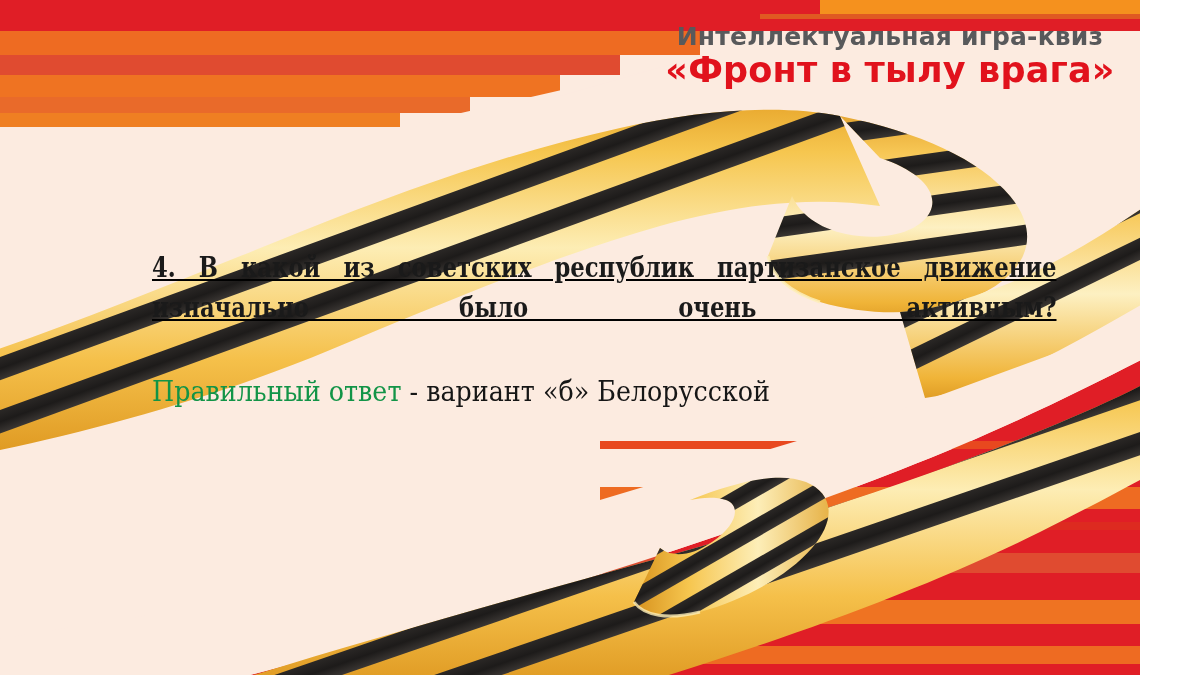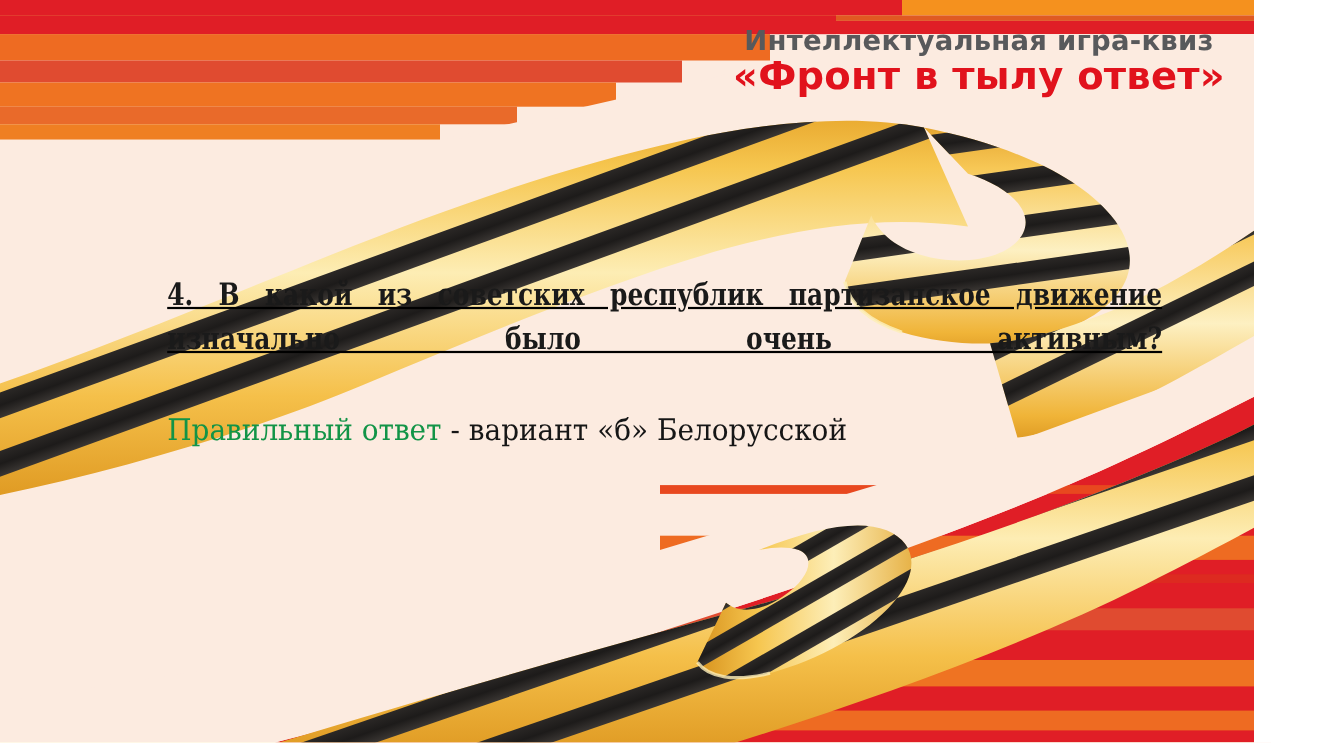--- a/index.html
+++ b/index.html
@@ -262,21 +262,21 @@
           <rect x="600" y="540" width="280" height="17" fill="url(#blk)"></rect>
           <rect x="600" y="575" width="280" height="17" fill="url(#blk)"></rect>
         </g>
       </g>
       <path d="M 634,602 C 644,616 668,620 700,612" fill="none" stroke="#fdeeb8" stroke-width="3" opacity="0.8"></path>
     </g>
   </svg>
 
   <div class="title-block">
     <span class="title-line-1">Интеллектуальная игра-квиз</span>
-    <span class="title-line-2">«Фронт в тылу ответ»</span>
+    <span class="title-line-2">«Фронт в тылу врага»</span>
   </div>
 
   <div class="content">
     <p class="question">4. В какой из советских республик партизанское движение изначально было очень активным?</p>
 
     <p class="answer">
       <span class="answer-label">Правильный ответ</span><span class="answer-rest">  - вариант «б» Белорусской</span>
     </p>
   </div>
 

